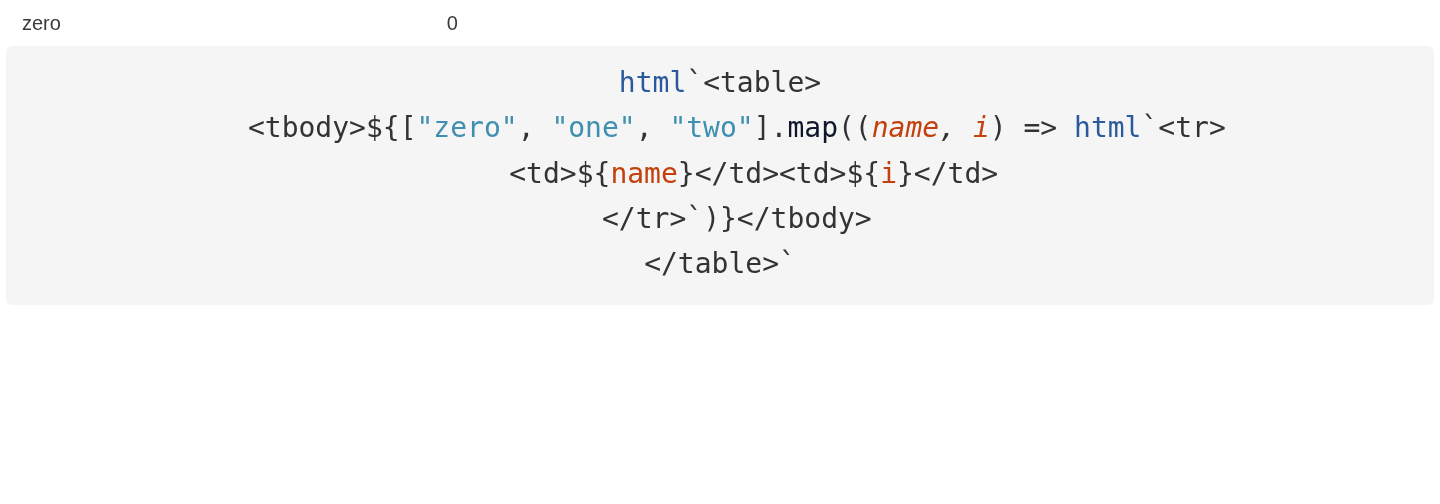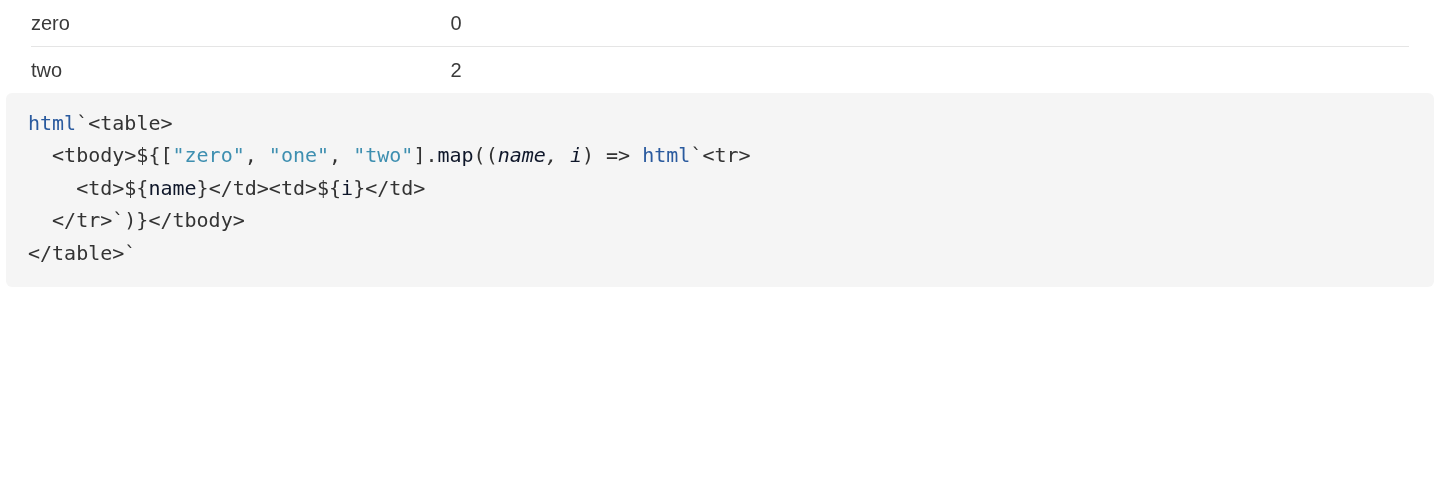--- a/index.html
+++ b/index.html
@@ -8,21 +8,21 @@
       box-sizing: border-box;
     }
     body {
       font-family: -apple-system, BlinkMacSystemFont, "Segoe UI", Helvetica, Arial, sans-serif;
       font-size: 18px;
       color: #333;
       background: #fff;
       width: 1440px;
     }
     .output-table {
-      padding: 0 31px;
+      padding: 0 22px;
     }
     .output-table table {
       width: 100%;
       border-collapse: collapse;
     }
     .output-table tr {
       border-bottom: 1px solid #e5e5e5;
     }
     .output-table tr:last-child {
       border-bottom: none;
@@ -37,58 +37,55 @@
       width: 30%;
     }
     .output-table td:nth-child(2) {
       width: 70%;
       padding-left: 6px;
     }
     .code-block {
       background: #f5f5f5;
       padding: 14px 22px 18px 22px;
       font-family: ui-monospace, SFMono-Regular, "SF Mono", Menlo, Consolas, monospace;
-      font-size: 20px;
+      font-size: 28px;
       line-height: 1.62;
       color: #333;
       white-space: pre;
       overflow-x: auto;
       border-radius: 6px;
       margin: 0 6px;
+      text-align: center;
     }
     .tok-fn {
       color: #2a5a9e;
     }
     .tok-str {
       color: #3e8fb0;
     }
     .tok-method {
       color: #0f172a;
     }
     .tok-italic {
       font-style: italic;
     }
     .tok-id {
-      color: #0f172a;
+      color: #c2410c;
     }
   </style>
 </head>
 <body>
 
 <div class="output-table">
   <table>
     <tbody>
         <tr>
           <td>zero</td>
           <td>0</td>
         </tr>
-        <tr>
-          <td>two</td>
-          <td>2</td>
-        </tr>
       </tbody>
   </table>
 </div>
 
 <div class="code-block"><code><span class="tok-fn">html</span><span>`&lt;table&gt;
   &lt;tbody&gt;${[</span><span class="tok-str">"zero"</span><span>, </span><span class="tok-str">"one"</span><span>, </span><span class="tok-str">"two"</span><span>].</span><span class="tok-method">map</span><span>((</span><span class="tok-id tok-italic">name</span><span class="tok-italic">, </span><span class="tok-id tok-italic">i</span><span>) =&gt; </span><span class="tok-fn">html</span><span>`&lt;tr&gt;
     &lt;td&gt;${</span><span class="tok-id">name</span><span>}&lt;/td&gt;&lt;td&gt;${</span><span class="tok-id">i</span><span>}&lt;/td&gt;
   &lt;/tr&gt;`)}&lt;/tbody&gt;
 &lt;/table&gt;`</span></code></div>
 

